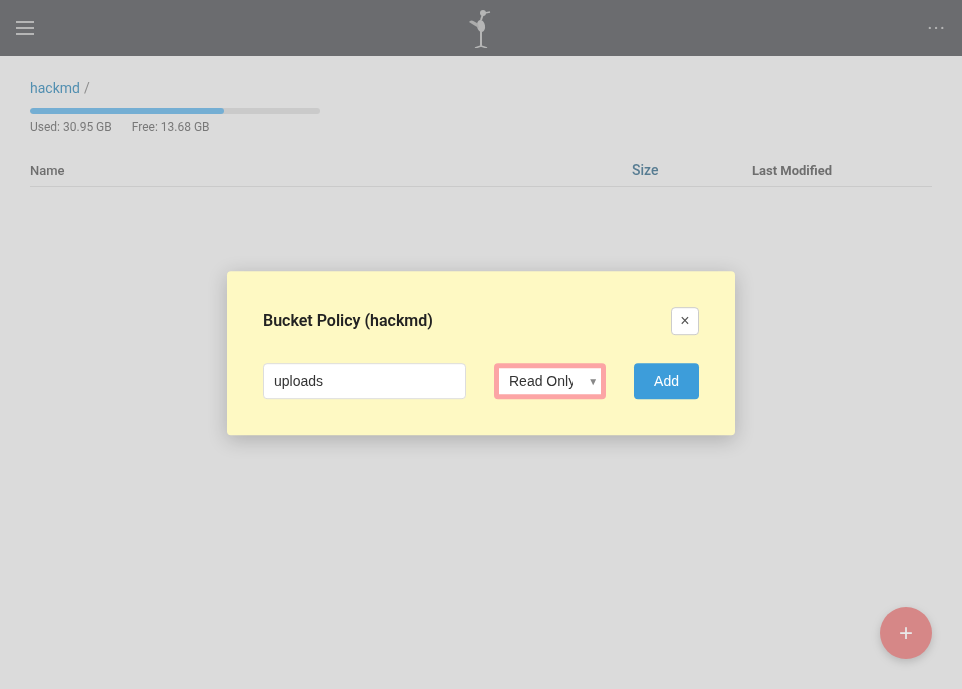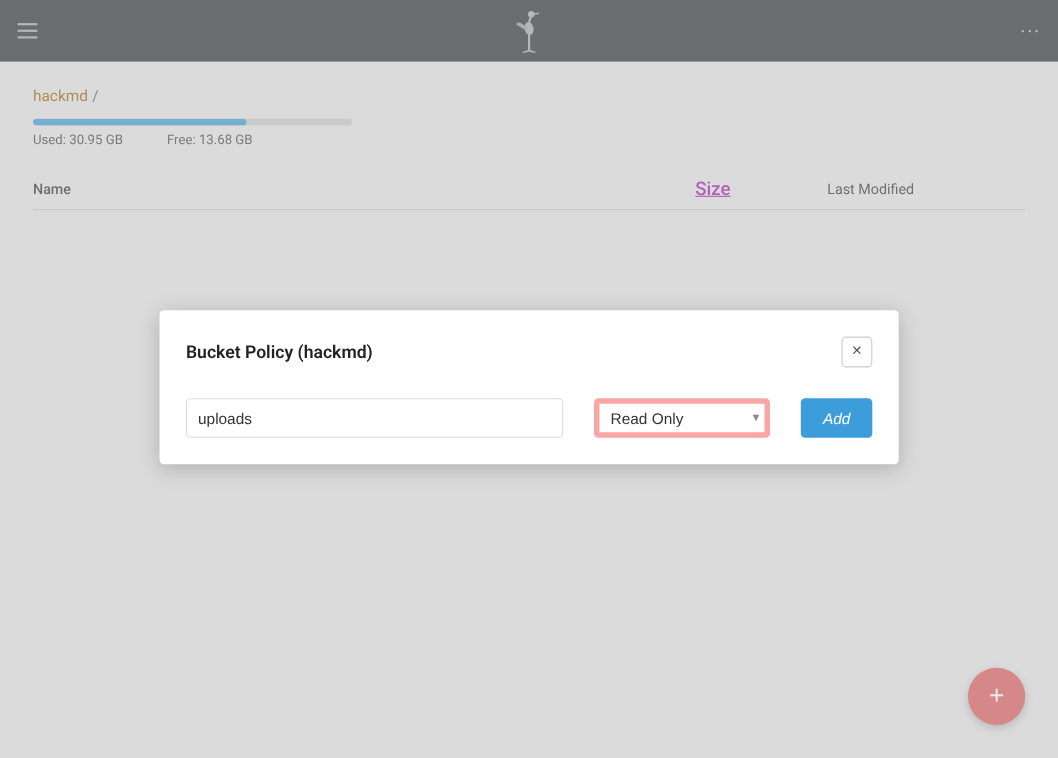--- a/index.html
+++ b/index.html
@@ -59,21 +59,21 @@
       padding: 24px 30px;
     }
 
     
     .breadcrumb {
       display: flex;
       align-items: center;
       margin-bottom: 12px;
     }
     .breadcrumb-link {
-      color: #a16207;
+      color: #0369a1;
       font-size: 14px;
       cursor: pointer;
       text-decoration: none;
       text-align: center;
     }
     .breadcrumb-sep {
       color: #666;
       font-size: 14px;
       margin-left: 4px;
     }
@@ -90,21 +90,21 @@
       overflow: hidden;
       margin-bottom: 6px;
     }
     .storage-bar-fill {
       height: 100%;
       background: #3d9dda;
       border-radius: 3px;
     }
     .storage-labels {
       display: flex;
-      gap: 40px;
+      gap: 20px;
       font-size: 12px;
       color: #444;
       align-items: flex-end;
     }
 
     
     .table-header {
       display: flex;
       align-items: center;
       padding: 12px 0 8px 0;
@@ -112,51 +112,50 @@
       margin-top: 16px;
     }
     .col-name {
       flex: 1;
       font-size: 13px;
       color: #333;
       font-weight: 500;
     }
     .col-size {
       width: 120px;
-      font-size: 17px;
-      color: #a21caf;
+      font-size: 14px;
+      color: #0c4a6e;
       font-weight: 500;
-      text-decoration: underline;
     }
     .col-modified {
       width: 180px;
       font-size: 13px;
       color: #333;
-      font-weight: 400;
+      font-weight: 700;
     }
 
     
     .overlay {
       position: absolute;
       top: 0; left: 0; right: 0; bottom: 0;
       background: rgba(200, 200, 200, 0.4);
       z-index: 10;
     }
 
     
     .modal {
       position: absolute;
       top: 50%;
       left: 50%;
       transform: translate(-50%, -45%);
-      background: #ffffff;
+      background: #fef9c3;
       border-radius: 4px;
       box-shadow: 0 4px 20px rgba(0,0,0,0.2);
-      width: 672px;
-      padding: 24px;
+      width: 508px;
+      padding: 36px;
       z-index: 20;
     }
     .modal-header {
       display: flex;
       align-items: center;
       justify-content: space-between;
       margin-bottom: 28px;
     }
     .modal-title {
       font-size: 16px;
@@ -223,21 +222,20 @@
     .add-btn {
       height: 36px;
       padding: 0 20px;
       background: #3d9dda;
       color: #fff;
       border: none;
       border-radius: 4px;
       font-size: 14px;
       cursor: pointer;
       font-weight: 500;
-      font-style: italic;
     }
 
     
     .fab {
       position: absolute;
       bottom: 30px;
       right: 30px;
       width: 52px;
       height: 52px;
       border-radius: 50%;

